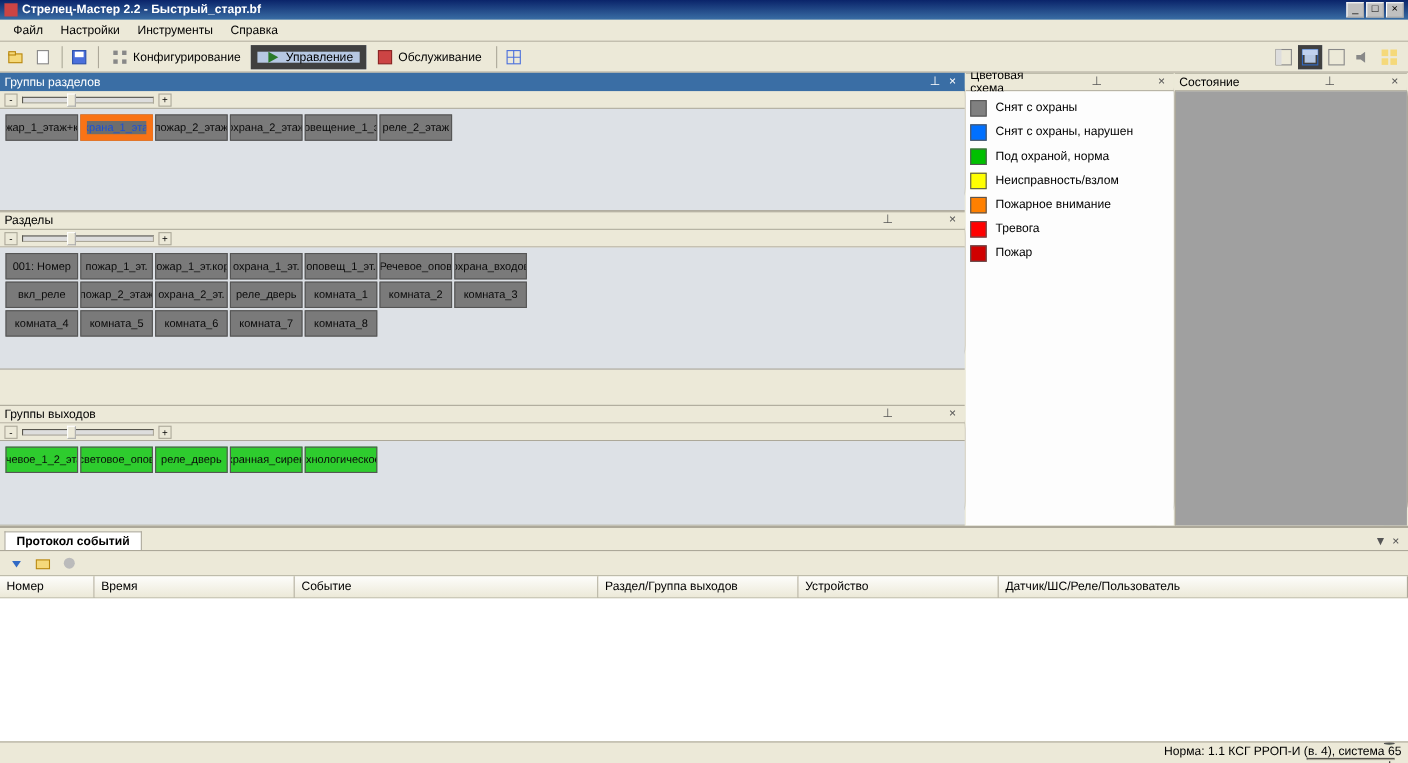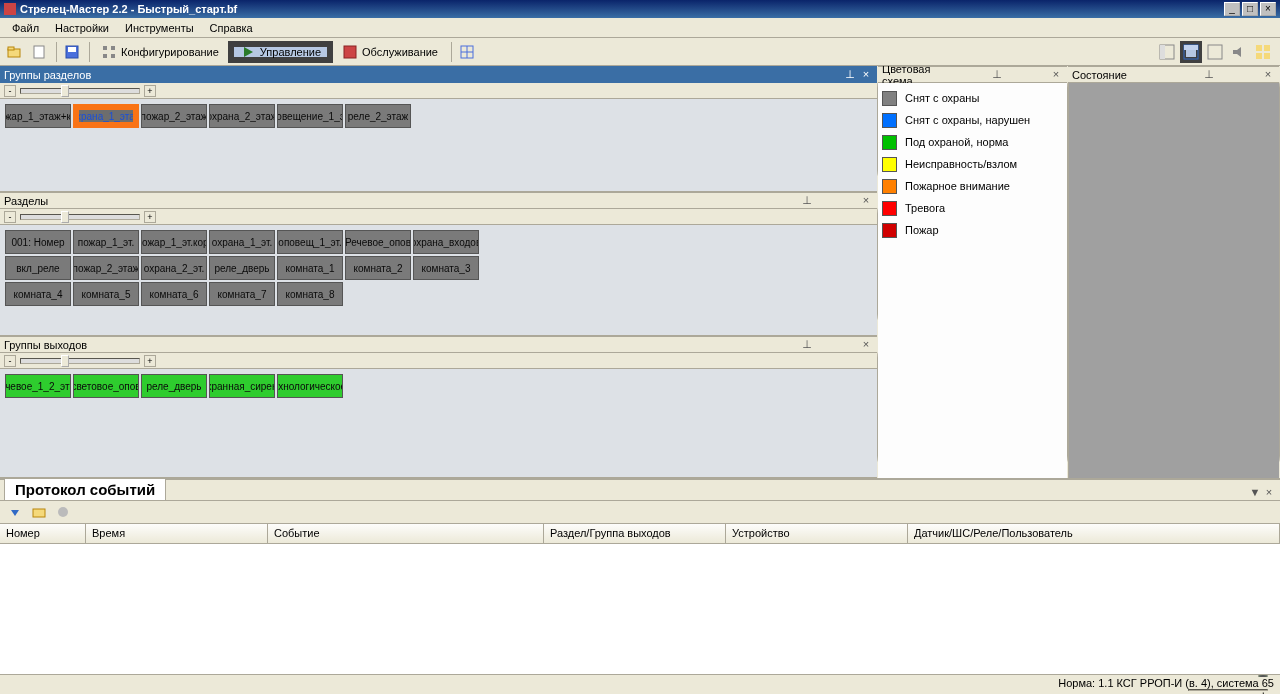--- a/index.html
+++ b/index.html
@@ -46,21 +46,21 @@
 
 .legendarea { flex: 1; background: #fdfdfd; padding: 4px; overflow: auto; }
 .legrow { display: flex; align-items: center; height: 22px; }
 .legswatch { width: 15px; height: 15px; border: 1px solid #555; margin-right: 8px; }
 .legtext { font-size: 11px; }
 
 .statearea { flex: 1; background: #a0a0a0; border-left: 1px solid #aca899; }
 
 .protocol { display: flex; flex-direction: column; border-top: 2px solid #aca899; background: #ece9d8; }
 .tabrow { height: 20px; display: flex; align-items: flex-end; background: #ece9d8; padding: 0 4px; }
-.ptab { background: #fff; border: 1px solid #aca899; border-bottom: none; padding: 2px 10px; font-weight: bold; font-size: 15px; margin-top: 20px; cursor: pointer; }
+.ptab { background: #fff; border: 1px solid #aca899; border-bottom: none; padding: 2px 10px; font-weight: bold; font-size: 11px; margin-top: 20px; cursor: pointer; }
 .tabrow .tspacer { flex: 1; }
 .tabrow .tbtn2 { width: 14px; height: 14px; cursor: pointer; text-align: center; font-size: 11px; color: #555; }
 
 .ptoolbar { height: 24px; background: #ece9d8; display: flex; align-items: center; padding: 0 4px; border-top: 1px solid #aca899; border-bottom: 1px solid #aca899; }
 .ptoolbar .ptbtn { width: 22px; height: 20px; border: 1px solid transparent; margin-right: 2px; cursor: pointer; display: flex; align-items: center; justify-content: center; }
 
 .tablehead { height: 20px; display: flex; background: #ece9d8; border-bottom: 1px solid #aca899; }
 .thcell { border-right: 1px solid #aca899; padding: 3px 6px; font-size: 11px; background: linear-gradient(#fdfdfb, #ece9d8); }
 .tablebody { flex: 1; background: #fff; min-height: 130px; }
 
@@ -253,21 +253,21 @@
         <div class="tile gray">комната_3</div>
         <div style="flex-basis:100%;height:0"></div>
         <div class="tile gray">комната_4</div>
         <div class="tile gray">комната_5</div>
         <div class="tile gray">комната_6</div>
         <div class="tile gray">комната_7</div>
         <div class="tile gray">комната_8</div>
       </div>
     </div>
 
-    <div class="panel" style="flex:1;">
+    <div class="panel" style="flex:1;margin-top:32px;">
       <div class="phead light">
         <span class="ptitle">Группы выходов</span>
         <span class="pbtn">⊥</span>
         <span class="pbtn">×</span>
       </div>
       <div class="zoombar">
         <div class="zbtn">-</div>
         <div class="ztrack">
             <div class="zthumb"></div>
           </div>

